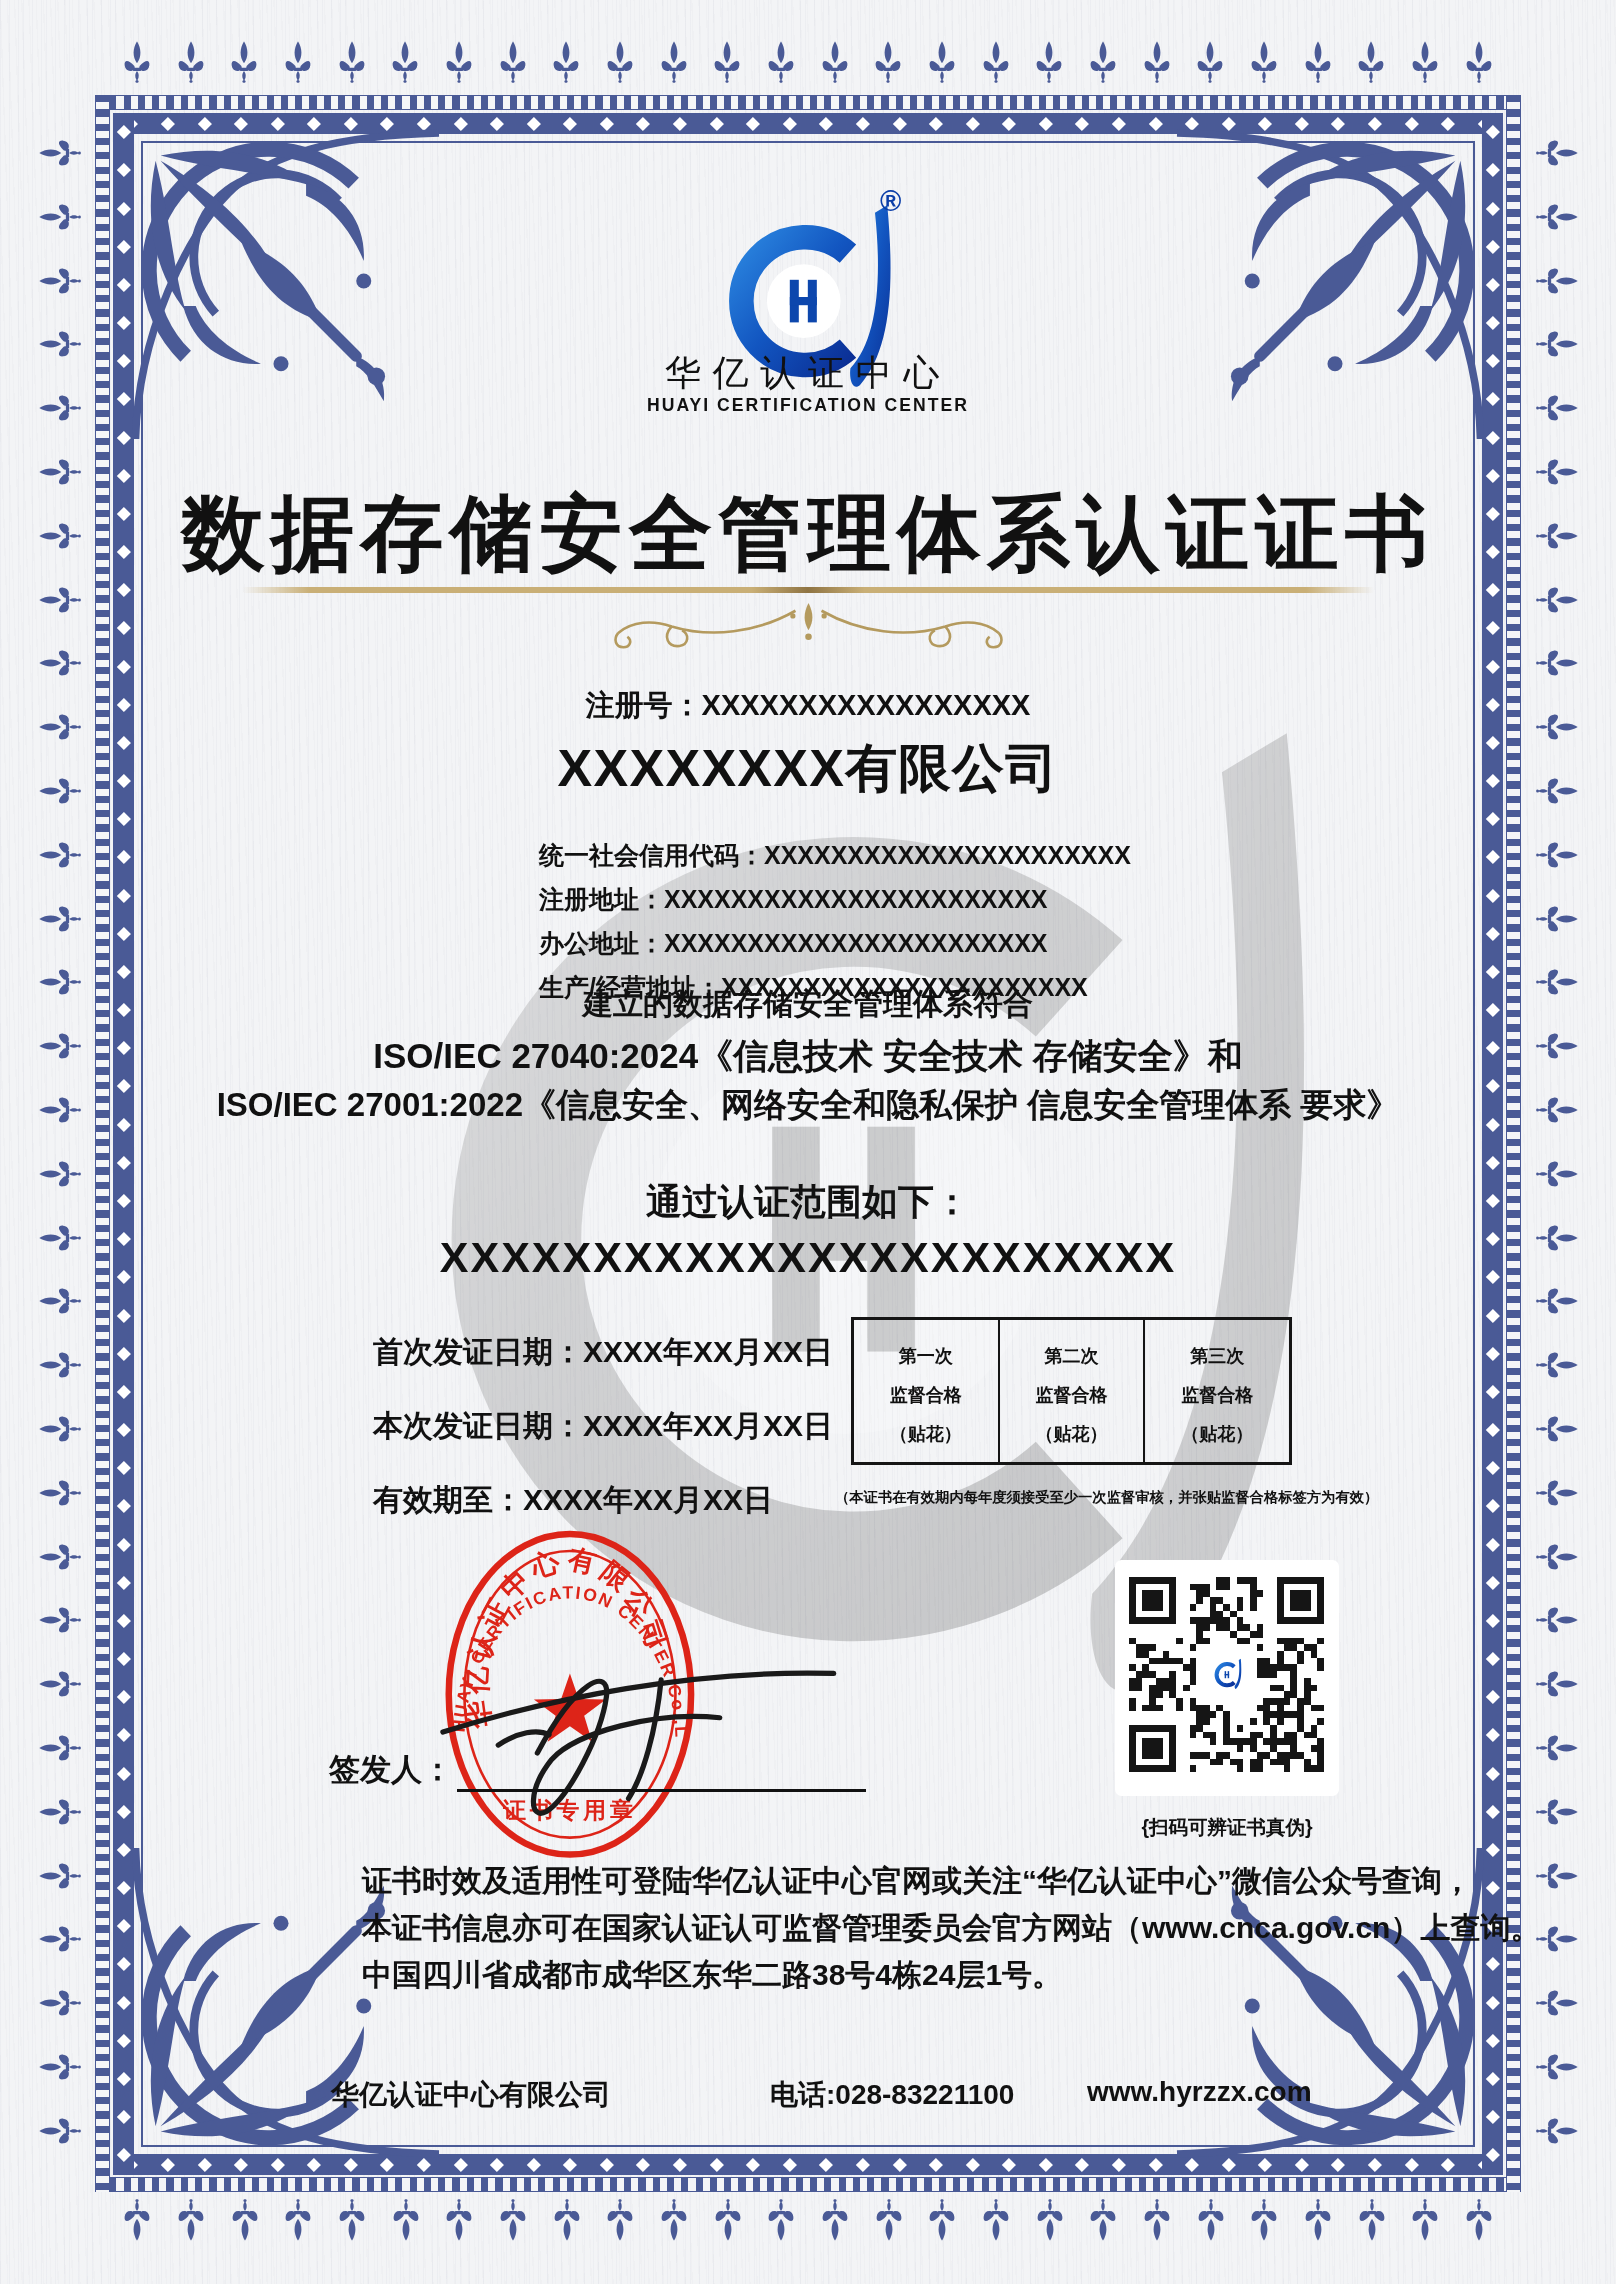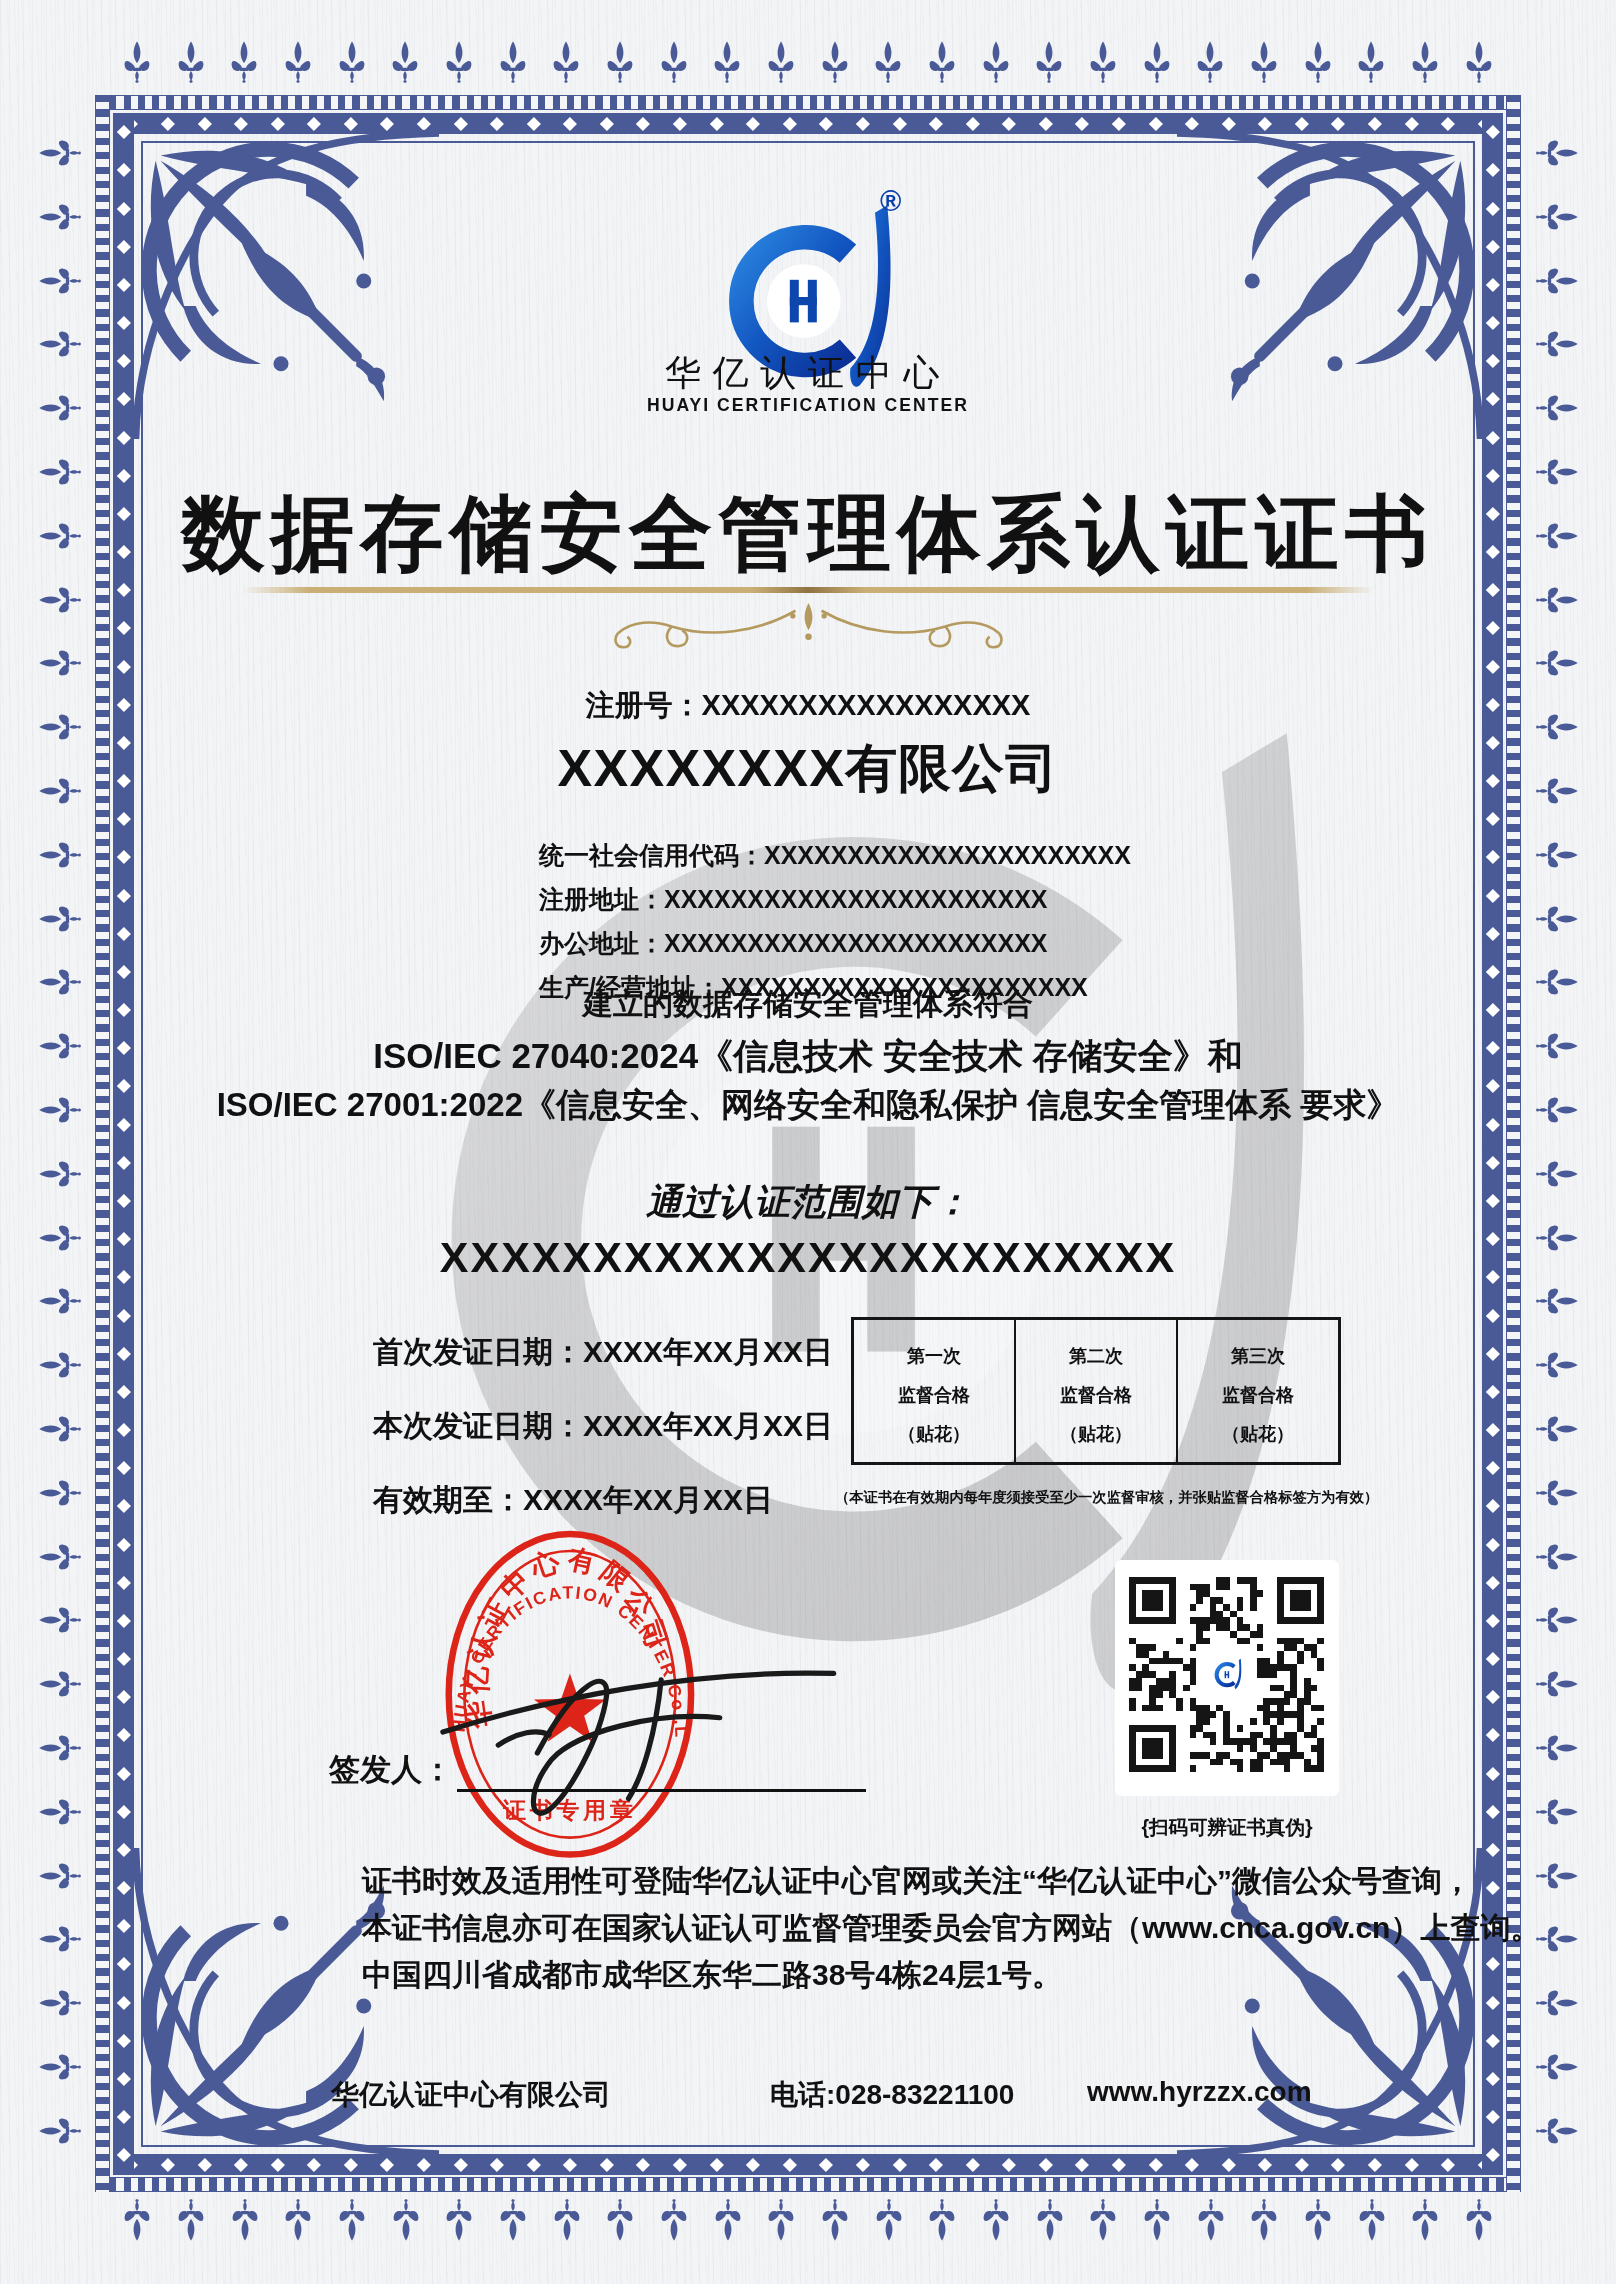--- a/index.html
+++ b/index.html
@@ -54,25 +54,25 @@
   .cert-title{top:479px;font-size:83px;font-weight:900;letter-spacing:6.5px;}
   .gold-line{top:587px;left:242px;right:242px;height:5.9px;z-index:5;
     background:linear-gradient(90deg,rgba(200,172,110,0) 0%,#c9af76 6%,#c9af76 45%,#8f7443 50%,#c9af76 55%,#c9af76 94%,rgba(200,172,110,0) 100%);}
   .flourish{top:599px;left:600px;width:417px;height:60px;}
   .reg-line{top:686px;font-size:29px;font-weight:700;}
   .company{top:734px;font-size:52px;font-weight:900;letter-spacing:1.3px;}
   .info{left:539px;top:833px;font-size:25px;font-weight:700;line-height:44px;white-space:nowrap;}
   .conf1{top:984px;font-size:30px;font-weight:900;}
   .conf2{top:1033px;font-size:35px;font-weight:900;}
   .conf3{top:1083px;font-size:33px;font-weight:900;}
-  .scope-h{top:1178px;font-size:36px;font-weight:800;font-style:italic;}
+  .scope-h{top:1178px;font-size:36px;font-weight:800;}
   .scope-v{top:1233px;font-size:43px;font-weight:700;letter-spacing:2px;}
   .dates{left:329px;top:1332px;font-size:30px;font-weight:700;white-space:nowrap;margin-left:44px;}
   .dates .dline{margin-bottom:33px;}
-  .sup-table{left:851px;top:1317px;width:490px;height:148px;border:3.3px solid #151515;display:flex;box-sizing:border-box;background:transparent;}
+  .sup-table{left:851px;top:1317px;width:441px;height:148px;border:3.3px solid #151515;display:flex;box-sizing:border-box;background:transparent;}
   .sup-cell{flex:1;text-align:center;padding-top:17px;font-size:18px;font-weight:600;line-height:39px;white-space:nowrap;}
   .sup-cell + .sup-cell{border-left:2.6px solid #151515;}
   .sup-note{top:1488px;left:835px;font-size:14.3px;font-weight:700;white-space:nowrap;}
   .stamp-svg{left:381px;top:1517px;width:456px;height:365px;z-index:6;}
   .issuer{left:329px;top:1749px;font-size:31px;font-weight:700;z-index:7;}
   .issuer-line{left:457px;top:1789px;width:409px;height:3.3px;background:#111;z-index:7;}
   .qr-panel{left:1115px;top:1560px;width:224px;height:236px;background:#fff;border-radius:6.5px;z-index:6;}
   .qr-svg{position:absolute;left:14.3px;top:17px;width:195px;height:195px;shape-rendering:crispEdges;}
   .qr-logo{position:absolute;left:92px;top:94px;width:40px;height:40px;background:#fff;border-radius:6.5px;
            display:flex;align-items:center;justify-content:center;box-shadow:0 0 0 2px #fff;}

